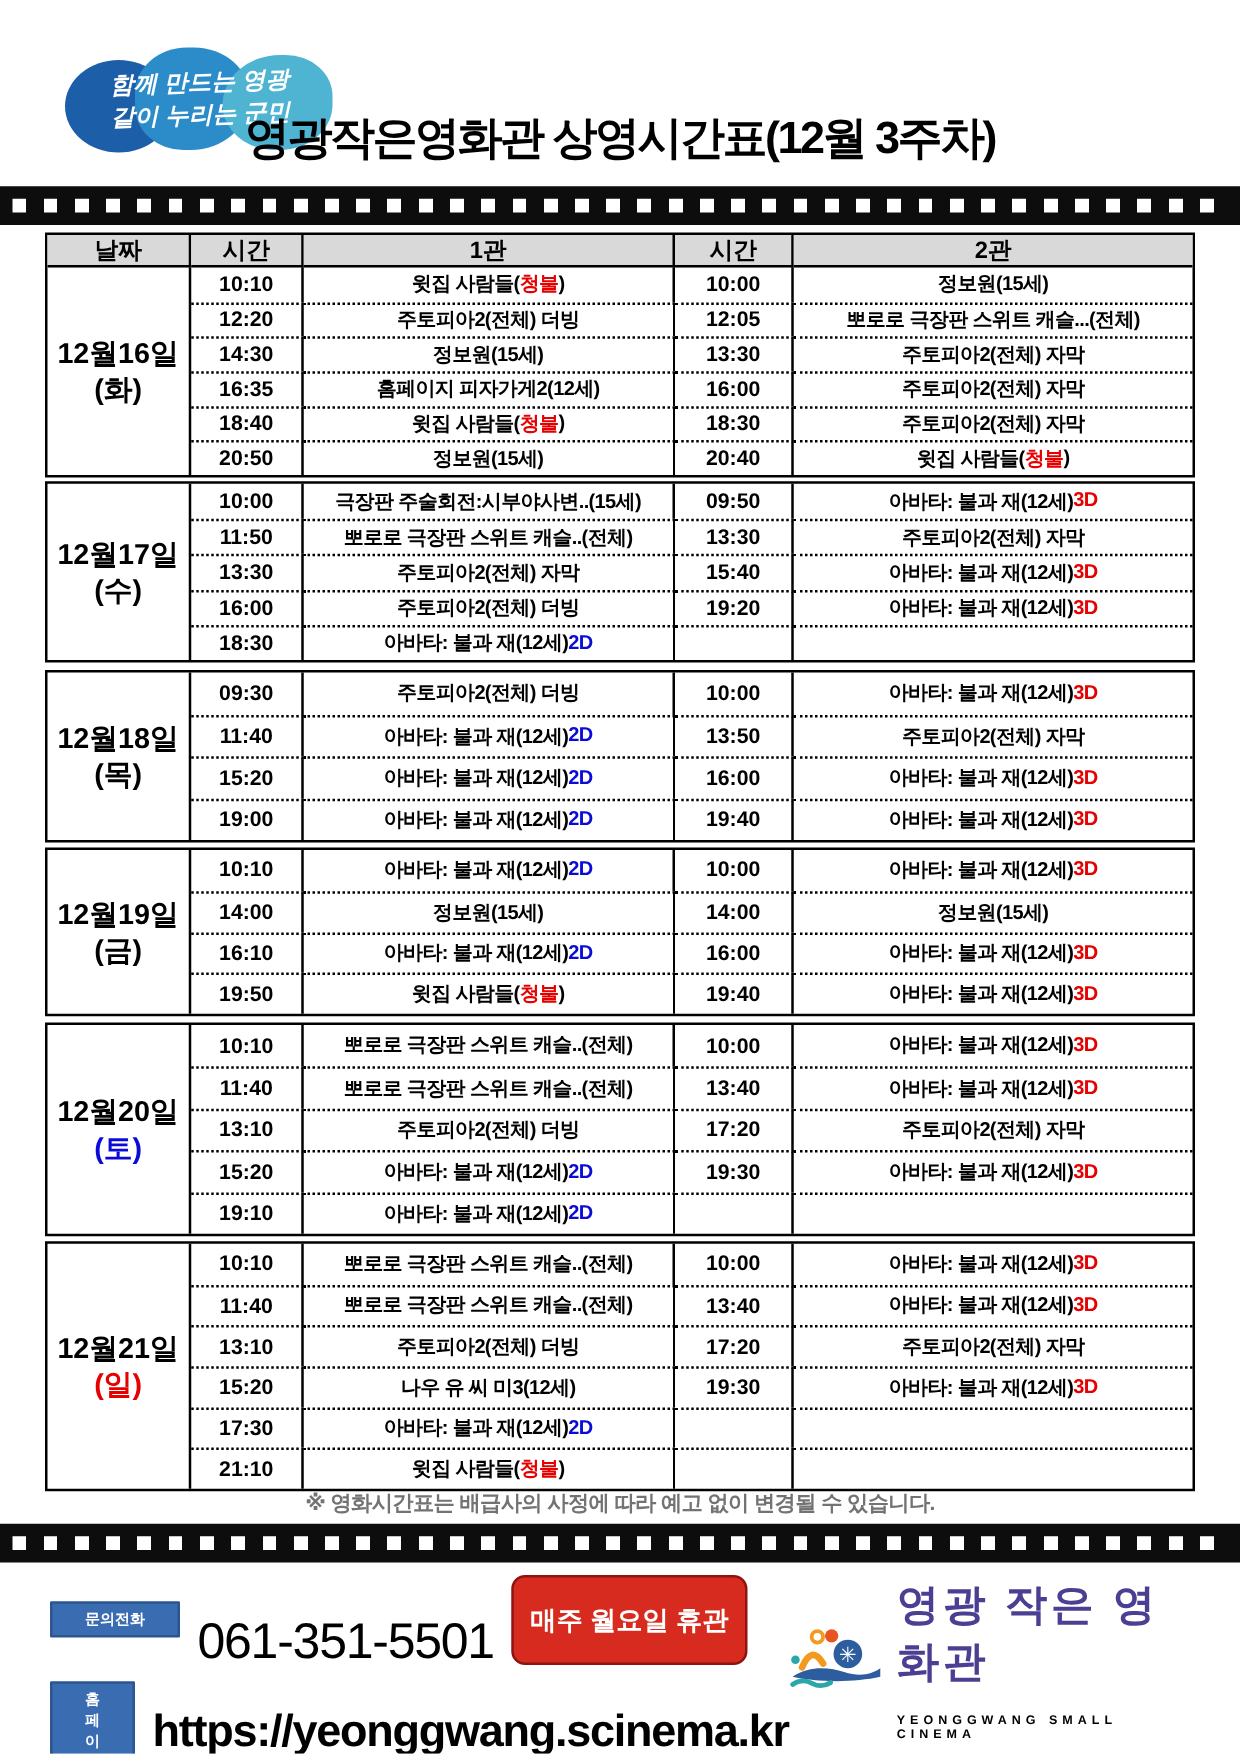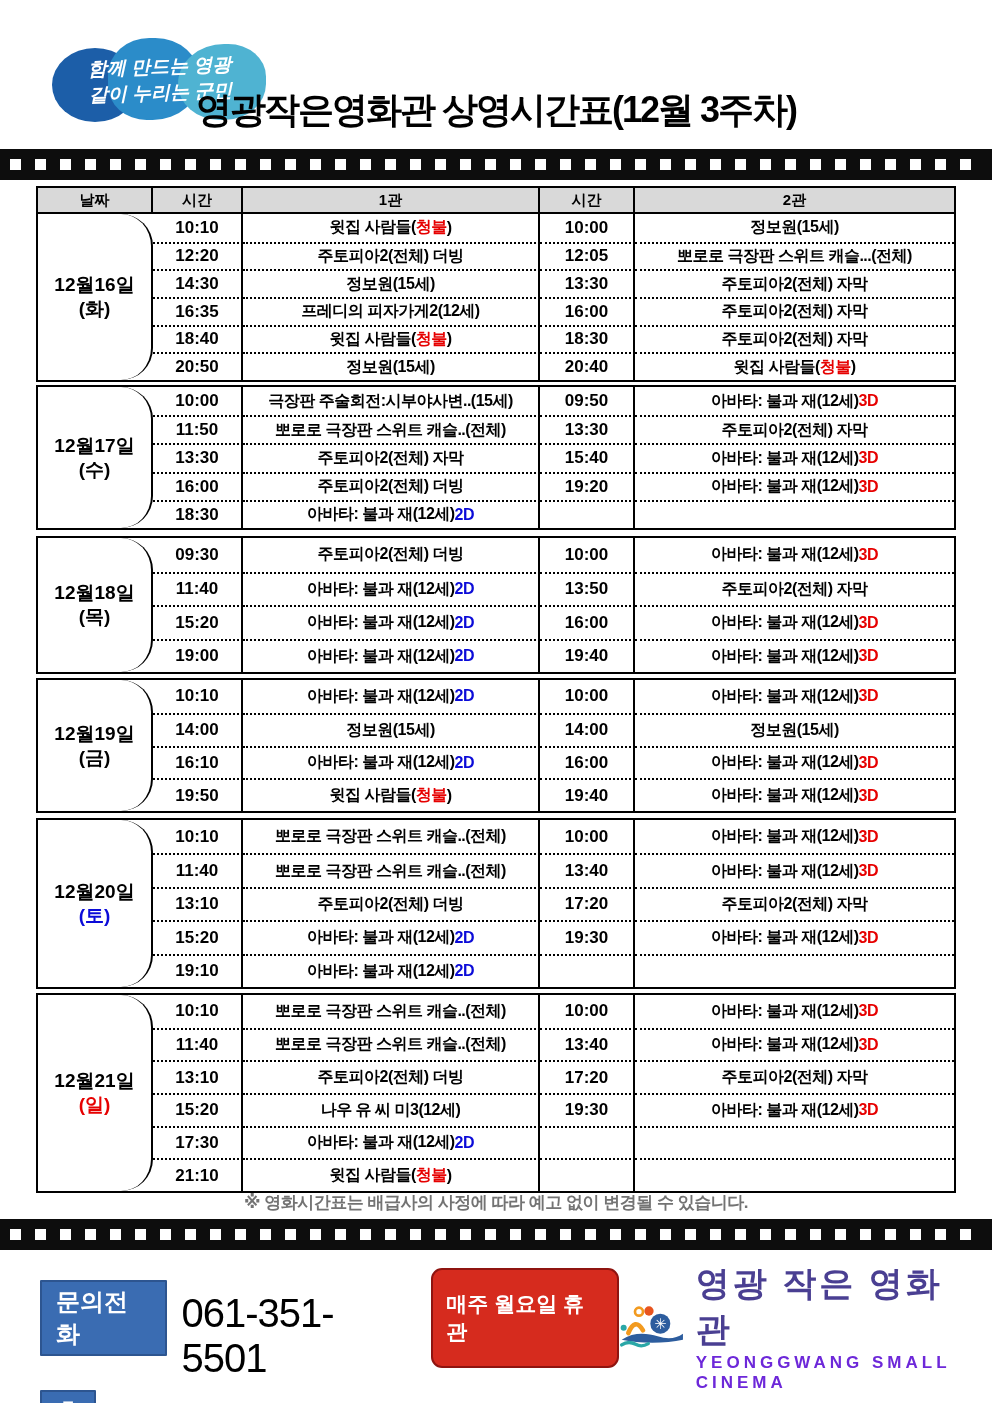--- a/index.html
+++ b/index.html
@@ -26,49 +26,49 @@
                 background:repeating-linear-gradient(90deg,#fff 0 11px,transparent 11px 25px);}
   .strip-top{top:149px;}
   .strip-bottom{top:1219px;}
 
   
   .schedule{position:absolute;top:186px;left:36px;width:920px;height:1008px;}
   .block{position:absolute;left:0;width:920px;border:2px solid #000;box-sizing:border-box;
          display:grid;grid-template-columns:115px 90px 297px 95px 319px;}
   .cell{display:flex;align-items:center;justify-content:center;box-sizing:border-box;
         font-weight:700;white-space:nowrap;overflow:hidden;}
-  .hcell{background:#d9d9d9;font-size:15px;font-weight:800;border-bottom:2px solid #000;}
+  .hcell{background:#d9d9d9;font-size:19px;font-weight:800;border-bottom:2px solid #000;}
   .vline{border-right:2px solid #000;}
   .dot-top{border-top:2px dotted #000;}
-  .c-date{flex-direction:column;font-size:19px;font-weight:800;line-height:1.25;border-right:2px solid #000;border-radius:32px;}
+  .c-date{flex-direction:column;font-size:23px;font-weight:800;line-height:1.25;border-right:2px solid #000;}
   .c-time{font-size:17px;}
   .c-movie{font-size:16px;letter-spacing:-0.5px;}
   .seg-red{color:#e60000;}
   .seg-blue{color:#0b0bd8;}
   .wd-black{color:#000;} .wd-blue{color:#0b0bd8;} .wd-red{color:#e60000;}
 
   
   .note{position:absolute;top:1191px;left:0;width:100%;text-align:center;
         color:#737373;font-size:17px;font-weight:700;letter-spacing:-0.5px;}
 
   
   .footer{position:absolute;top:1255px;left:40px;width:918px;display:flex;
           justify-content:space-between;align-items:flex-start;}
   .contact{display:flex;flex-direction:column;gap:9px;}
   .contact-row{display:flex;align-items:center;gap:14px;}
-  .badge-blue{background:#3a6cb2;border:2px solid #2d5590;color:#fff;font-size:24px;font-weight:800;
-              padding:4px 14px;border-radius:1px;}
+  .badge-blue{background:#3a6cb2;border:2px solid #2d5590;color:#fff;font-size:12px;font-weight:800;
+              padding:4px 26px;border-radius:1px;}
   .badge-red{background:#d62b1e;border:2px solid #8f1410;color:#fff;font-size:21px;font-weight:800;
              padding:20px 13px;border-radius:11px;}
   .phone{font-size:40px;font-weight:400;letter-spacing:-1px;margin-top:36px;}
   .url{font-size:36px;font-weight:800;letter-spacing:-1px;}
   .cinema-logo{display:flex;align-items:center;gap:10px;margin-top:6px;}
   .logo-text{display:flex;flex-direction:column;align-items:flex-start;}
   .logo-kr{font-size:34px;font-weight:800;color:#4a3f92;letter-spacing:3px;}
-  .logo-en{font-size:17px;font-weight:700;color:#6d28d9;letter-spacing:4px;margin-top:0;}
+  .logo-en{font-size:10px;font-weight:700;color:#000000;letter-spacing:4px;margin-top:18px;}
 </style>
 </head>
 <body>
 
 <div class="sheet">
 
   <div class="slogan">
     <div class="blob b1"></div>
     <div class="blob b2"></div>
     <div class="blob b3"></div>
@@ -115,21 +115,21 @@
         <div class="cell c-time vline dot-top">14:30</div>
         <div class="cell c-movie vline dot-top">
           <span>정보원(15세)</span>
         </div>
         <div class="cell c-time vline dot-top">13:30</div>
         <div class="cell c-movie dot-top">
           <span>주토피아2(전체) 자막</span>
         </div>
         <div class="cell c-time vline dot-top">16:35</div>
         <div class="cell c-movie vline dot-top">
-          <span>프레디의 피자가게2(12세)</span>
+          <span>홈페이지 피자가게2(12세)</span>
         </div>
         <div class="cell c-time vline dot-top">16:00</div>
         <div class="cell c-movie dot-top">
           <span>주토피아2(전체) 자막</span>
         </div>
         <div class="cell c-time vline dot-top">18:40</div>
         <div class="cell c-movie vline dot-top">
           <span>윗집 사람들(</span>
           <span class="seg-red">청불</span>
           <span>)</span>

